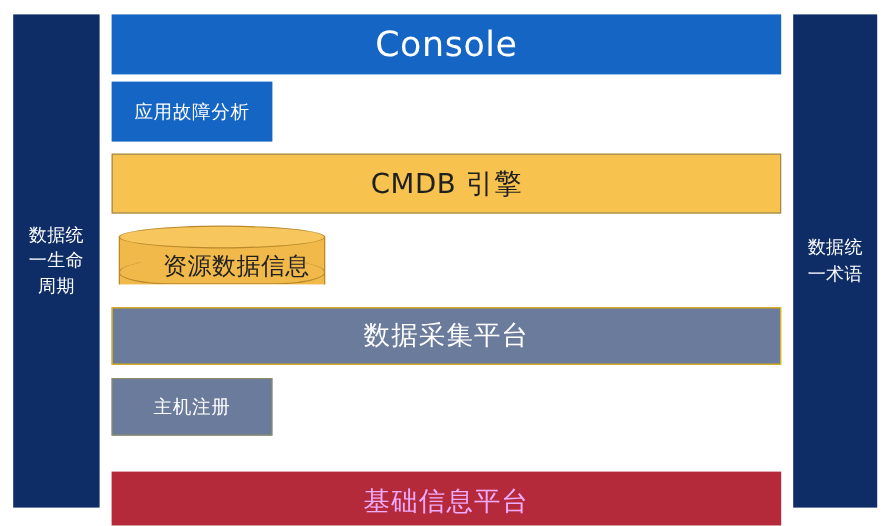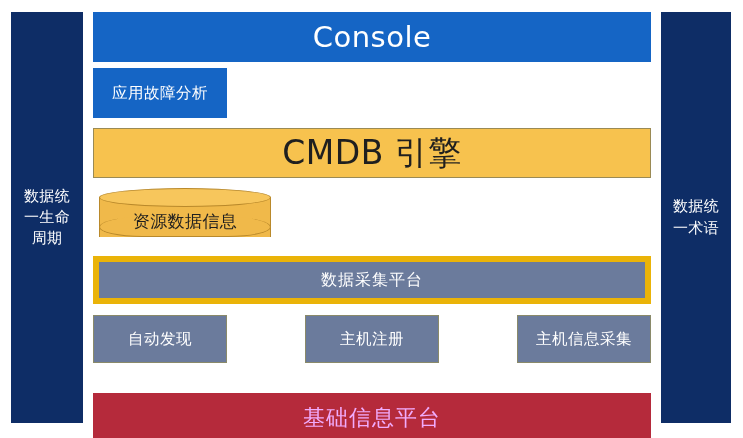--- a/index.html
+++ b/index.html
@@ -106,21 +106,21 @@
     border: 1px solid #8a8a6a;
   }
 
   
   #band-cmdb {
     top: 116px;
     height: 50px;
     background: #F7C24E;
     border: 1px solid #9a8a55;
     color: #1f1f1f;
-    font-size: 33px;
+    font-size: 23px;
     letter-spacing: 0.5px;
   }
 
   
   #row-cylinders {
     position: absolute;
     left: 6px;
     top: 176px;
     width: 546px;
     height: 58px;
@@ -161,43 +161,43 @@
     top: 0;
     width: 100%;
     height: 19px;
     background: #F7C65C;
     border: 1px solid #B9892B;
     border-radius: 50%;
     box-sizing: border-box;
   }
   .cyl-label {
     position: absolute;
-    left: 0;
+    left: 12px;
     top: 0;
     width: 100%;
     height: 100%;
     display: flex;
     align-items: center;
     justify-content: center;
     text-align: center;
     color: #1f1f1f;
-    font-size: 17px;
+    font-size: 20px;
     letter-spacing: 0.4px;
     padding-top: 8px;
     box-sizing: border-box;
   }
 
   
   #band-collect {
     top: 244px;
     height: 48px;
     background: #6B7B9C;
-    border: 6px solid #eab308;
-    color: #ffffff;
-    font-size: 16px;
+    border: 1px solid #eab308;
+    color: #ffffff;
+    font-size: 22px;
     letter-spacing: 1px;
   }
 
   
   #band-base {
     top: 361px;
     height: 50px;
     background: #B52A3B;
     color: #f0abfc;
     font-size: 22px;
@@ -244,21 +244,19 @@
         <div class="cyl-label">资源数据信息</div>
       </div>
 
 
 
     </div>
 
     <div id="band-collect" class="band">数据采集平台</div>
 
     <div id="row-agent" class="tile-row">
-      <div class="tile">自动发现</div>
       <div class="tile">主机注册</div>
-      <div class="tile">主机信息采集</div>
     </div>
 
     <div id="band-base" class="band">基础信息平台</div>
 
   </div>
 </div>
 
 </body></html>

